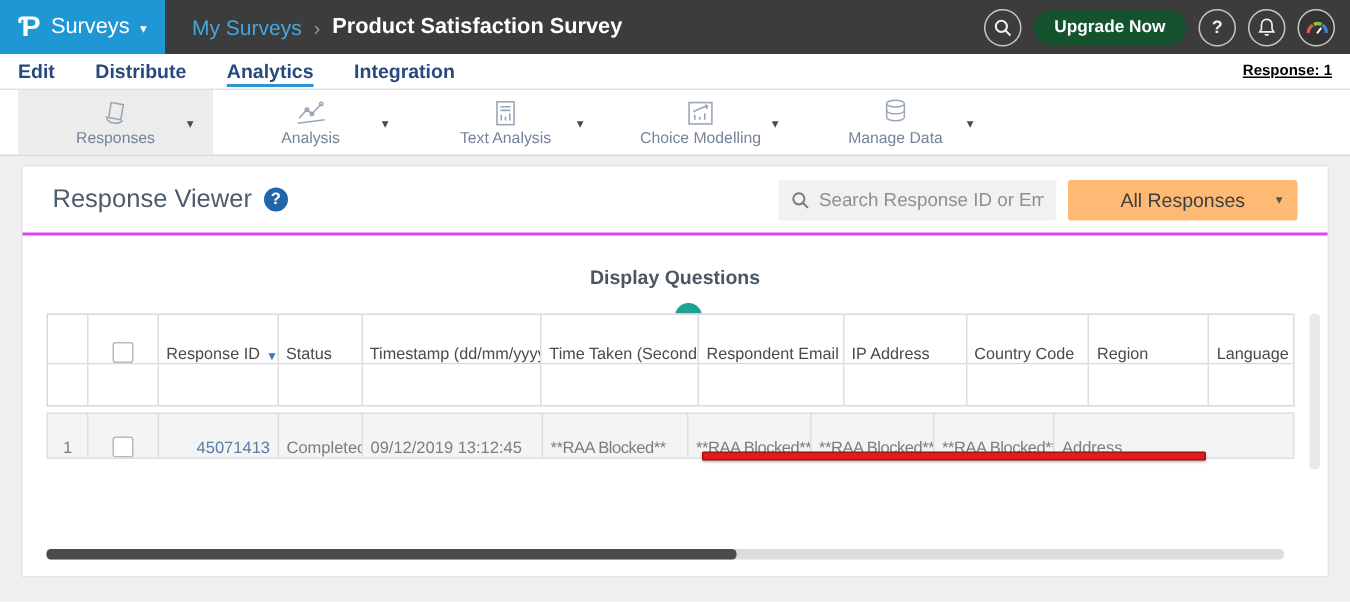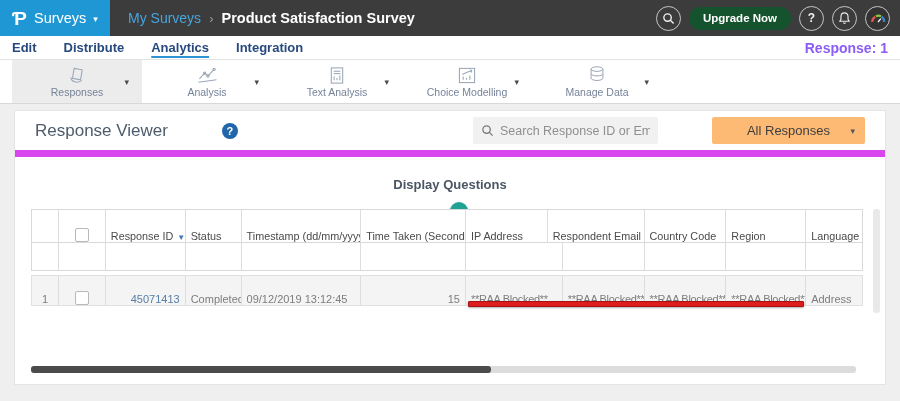--- a/index.html
+++ b/index.html
@@ -28,37 +28,37 @@
                 color:#f0f0f0; font-size:12px; font-weight:bold; background:transparent; }
   .upgrade-btn { height:23px; padding:0 14px; border-radius:12px; background:#14532d;
                  color:#fff; font-size:11.5px; font-weight:bold; display:flex; align-items:center;
                  cursor:pointer; border:none; }
   
   .navrow { position:absolute; top:36px; left:0; width:900px; height:24px; background:#fff;
             border-bottom:1px solid #e3e3e3; display:flex; align-items:center; padding:0 12px; }
   .tab { color:#27497e; font-size:13px; font-weight:600; margin-right:27px; cursor:pointer; }
   .tab.active { text-decoration:underline; text-decoration-color:#2e93d3;
                 text-decoration-thickness:1.5px; text-underline-offset:4px; }
-  .response-count { margin-left:auto; color:#8b5cf6; font-size:14px; font-weight:600; }
+  .response-count { margin-left:auto; color:#000000; font-size:10px; font-weight:600;text-decoration:underline; }
   
   .ribbon { position:absolute; top:60px; left:0; width:900px; height:44px; background:#fff;
             border-bottom:1px solid #d8d8d8; display:flex; padding-left:12px; }
   .ribbon-item { width:130px; height:43px; position:relative; display:flex; align-items:center;
                  justify-content:center; cursor:pointer; }
   .ribbon-item.active { background:#ececec; }
   .ri-main { display:flex; flex-direction:column; align-items:center; gap:1px; }
   .ri-label { font-size:10.5px; color:#76839a; }
   .ri-caret { position:absolute; right:13px; top:50%; transform:translateY(-50%);
               font-size:9px; color:#4a4a4a; }
   .ri-icon svg { display:block; }
   
   .card { position:absolute; top:110px; left:14px; width:872px; height:275px; background:#fff;
           border:1px solid #e4e4e4; }
-  .viewer-header { height:46px; border-bottom:7px solid #d946ef; display:flex; align-items:center;
-                   padding:0 20px;gap:46px; }
+  .viewer-header { height:46px; border-bottom:2px solid #d946ef; display:flex; align-items:center;
+                   padding:0 20px; }
   .viewer-title { font-size:17px; color:#4d5c6b; }
   .help-badge { width:16px; height:16px; border-radius:50%; background:#2166ab; color:#fff;
                 font-size:11px; font-weight:bold; display:flex; align-items:center;
                 justify-content:center; margin-left:8px; cursor:pointer; }
   .search-box { margin-left:auto; width:185px; height:27px; background:#f1f1f1; border-radius:2px;
                 display:flex; align-items:center; padding:0 8px; gap:6px; }
   .search-box input { flex:1; border:none; outline:none; background:transparent; font-size:12.5px;
                       color:#555; font-family:"Liberation Sans", sans-serif; min-width:0; }
   .search-box input::placeholder { color:#8f8f8f; }
   .resp-filter { margin-left:8px; width:153px; height:27px; background:#fdba74; border-radius:2px;
@@ -281,25 +281,25 @@
         <span>Status</span>
       </div>
       <div class="cell c-ts">
         <span>Timestamp (dd/mm/yyyy)</span>
 
       </div>
       <div class="cell c-tt">
         <span>Time Taken (Seconds)</span>
 
       </div>
+      <div class="cell c-email">
+        <span>Respondent Email</span>
+      </div>
       <div class="cell c-ip">
         <span>IP Address</span>
-      </div>
-      <div class="cell c-email">
-        <span>Respondent Email</span>
       </div>
       <div class="cell c-cc">
         <span>Country Code</span>
       </div>
       <div class="cell c-region">
         <span>Region</span>
       </div>
       <div class="cell c-lang">
         <span>Language</span>
       </div>
@@ -323,23 +323,20 @@
     <div class="trow data">
       <div class="cell c-num num-cell">1</div>
       <div class="cell c-check">
         <input type="checkbox" style="">
       </div>
       <div class="cell c-rid">
         <span class="rid-link">45071413</span>
       </div>
       <div class="cell c-status">Completed</div>
       <div class="cell c-ts">09/12/2019 13:12:45</div>
-      <div class="cell c-tt">
-        <span class="right-al">15</span>
-      </div>
       <div class="cell c-email blocked">**RAA Blocked**</div>
       <div class="cell c-ip blocked">**RAA Blocked**</div>
       <div class="cell c-cc blocked">**RAA Blocked**</div>
       <div class="cell c-region blocked">**RAA Blocked**</div>
       <div class="cell c-lang">Address</div>
     </div>
 
     <div class="red-bar"></div>
   </div>
 

